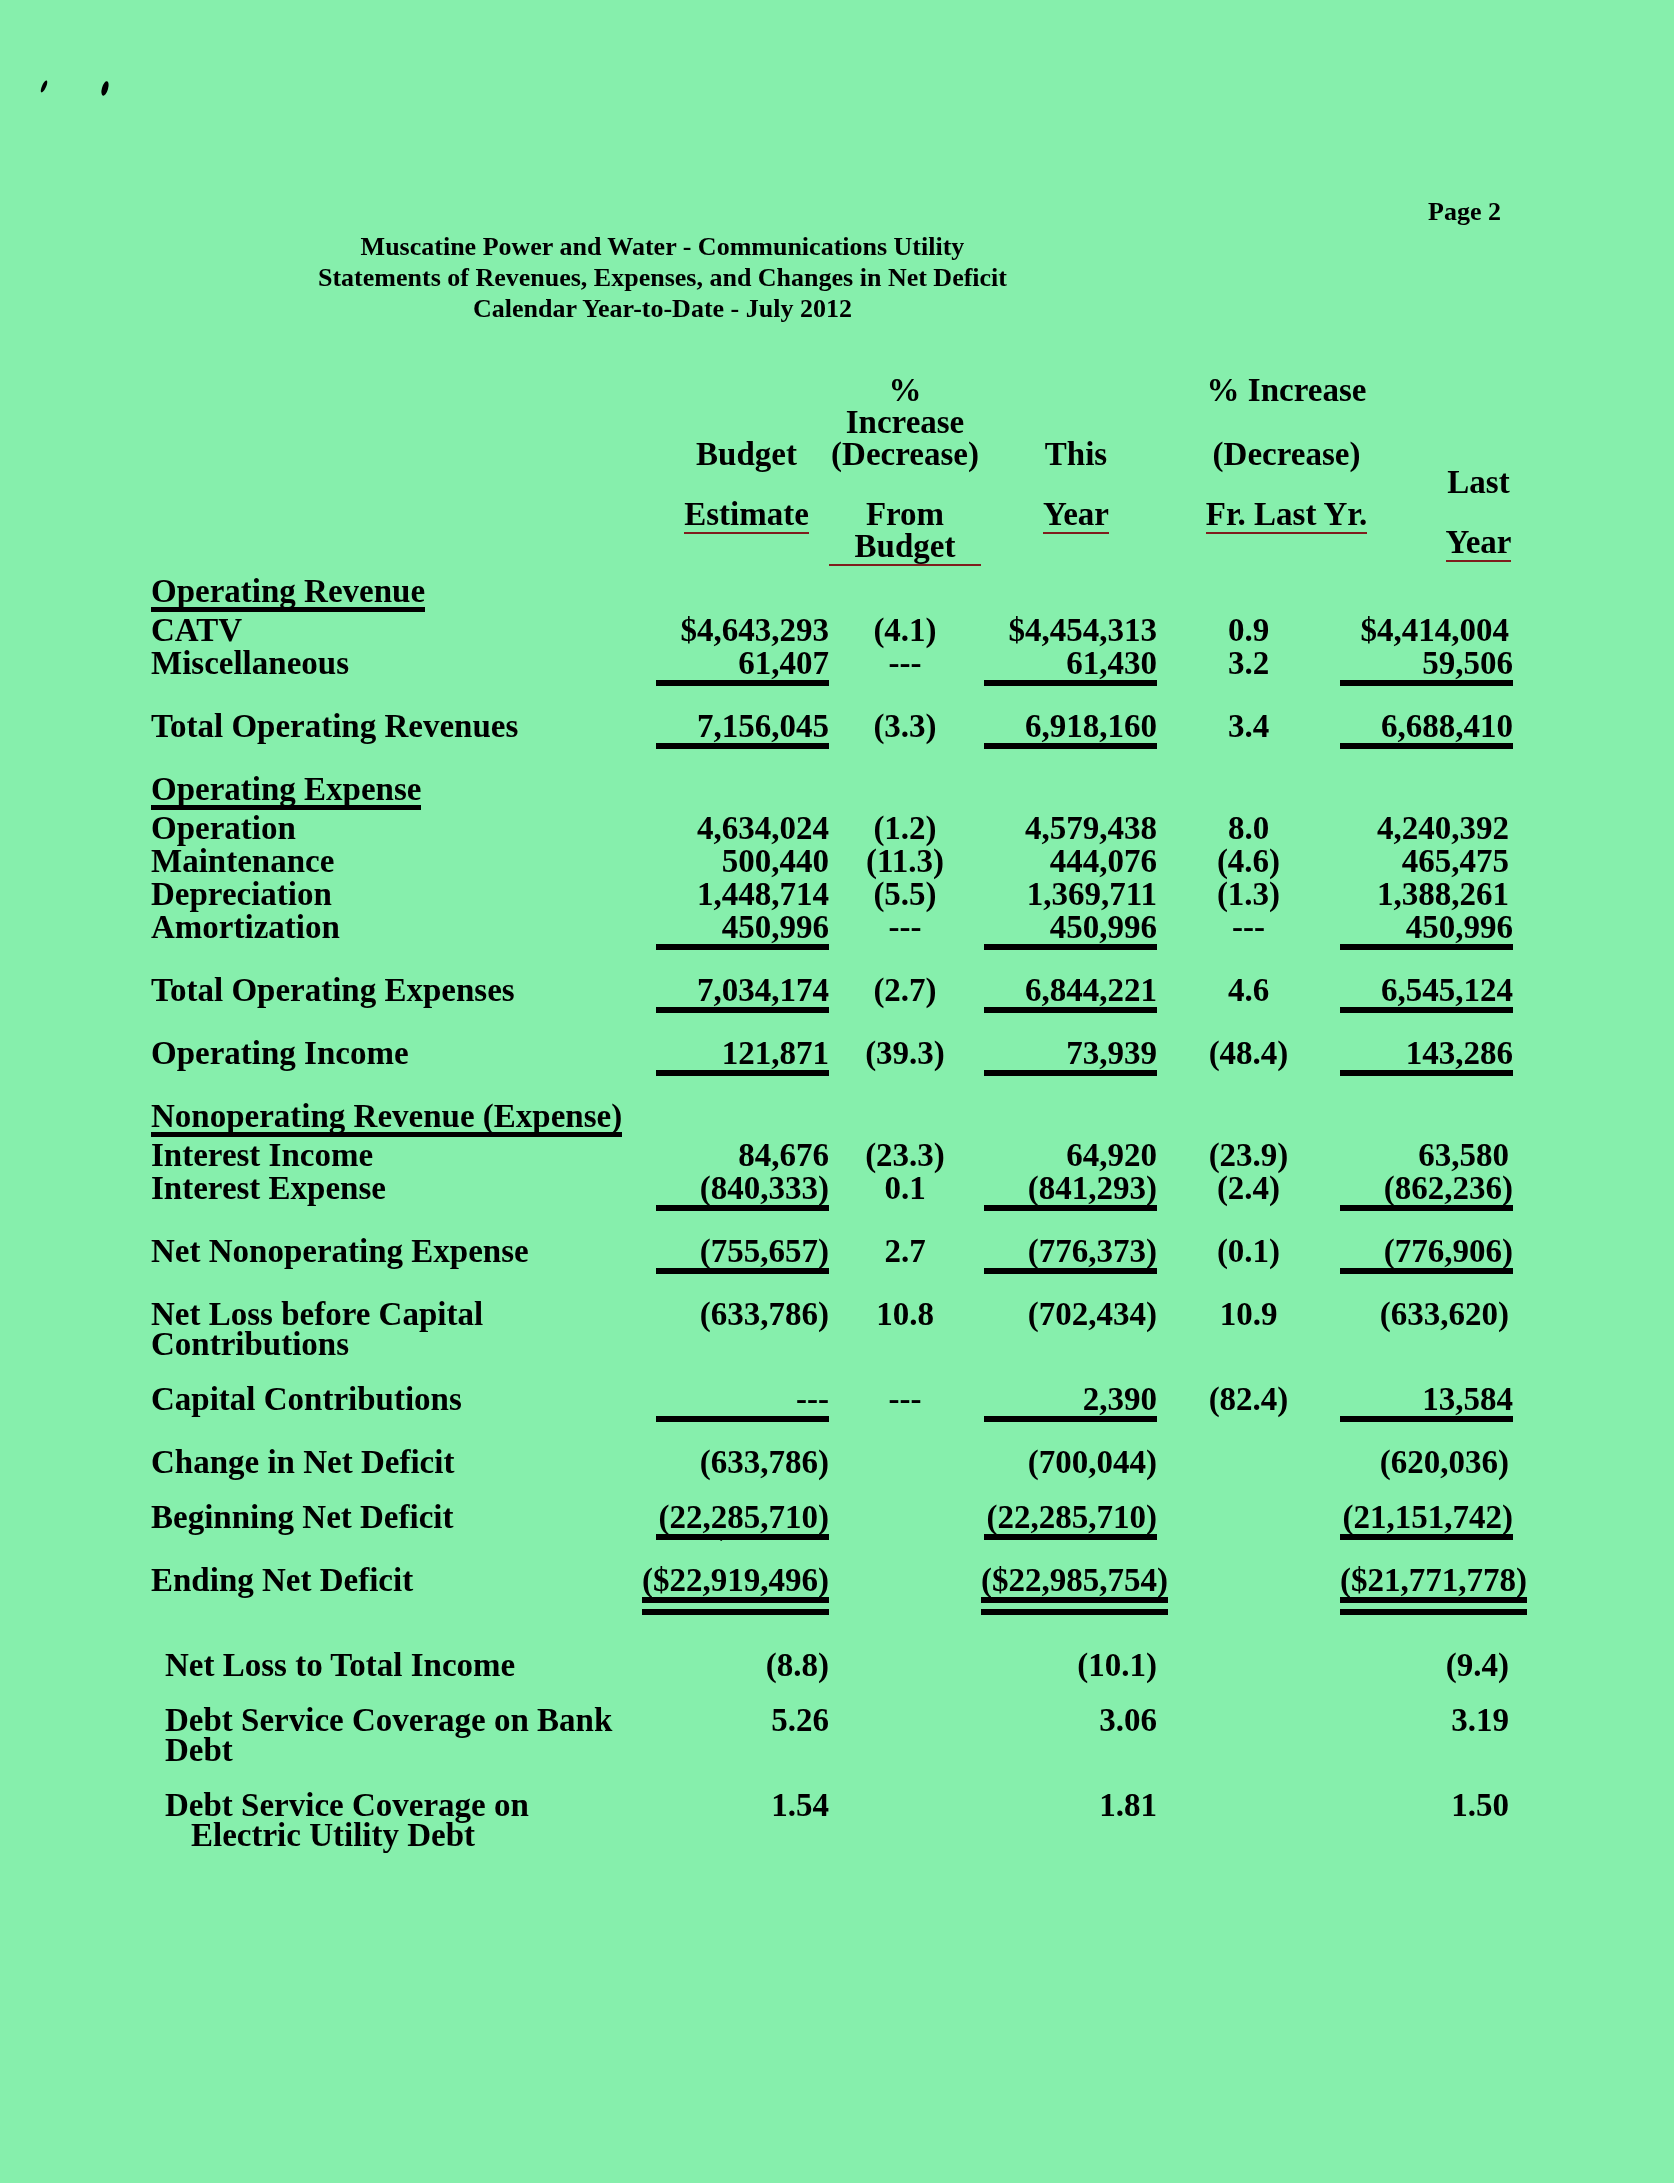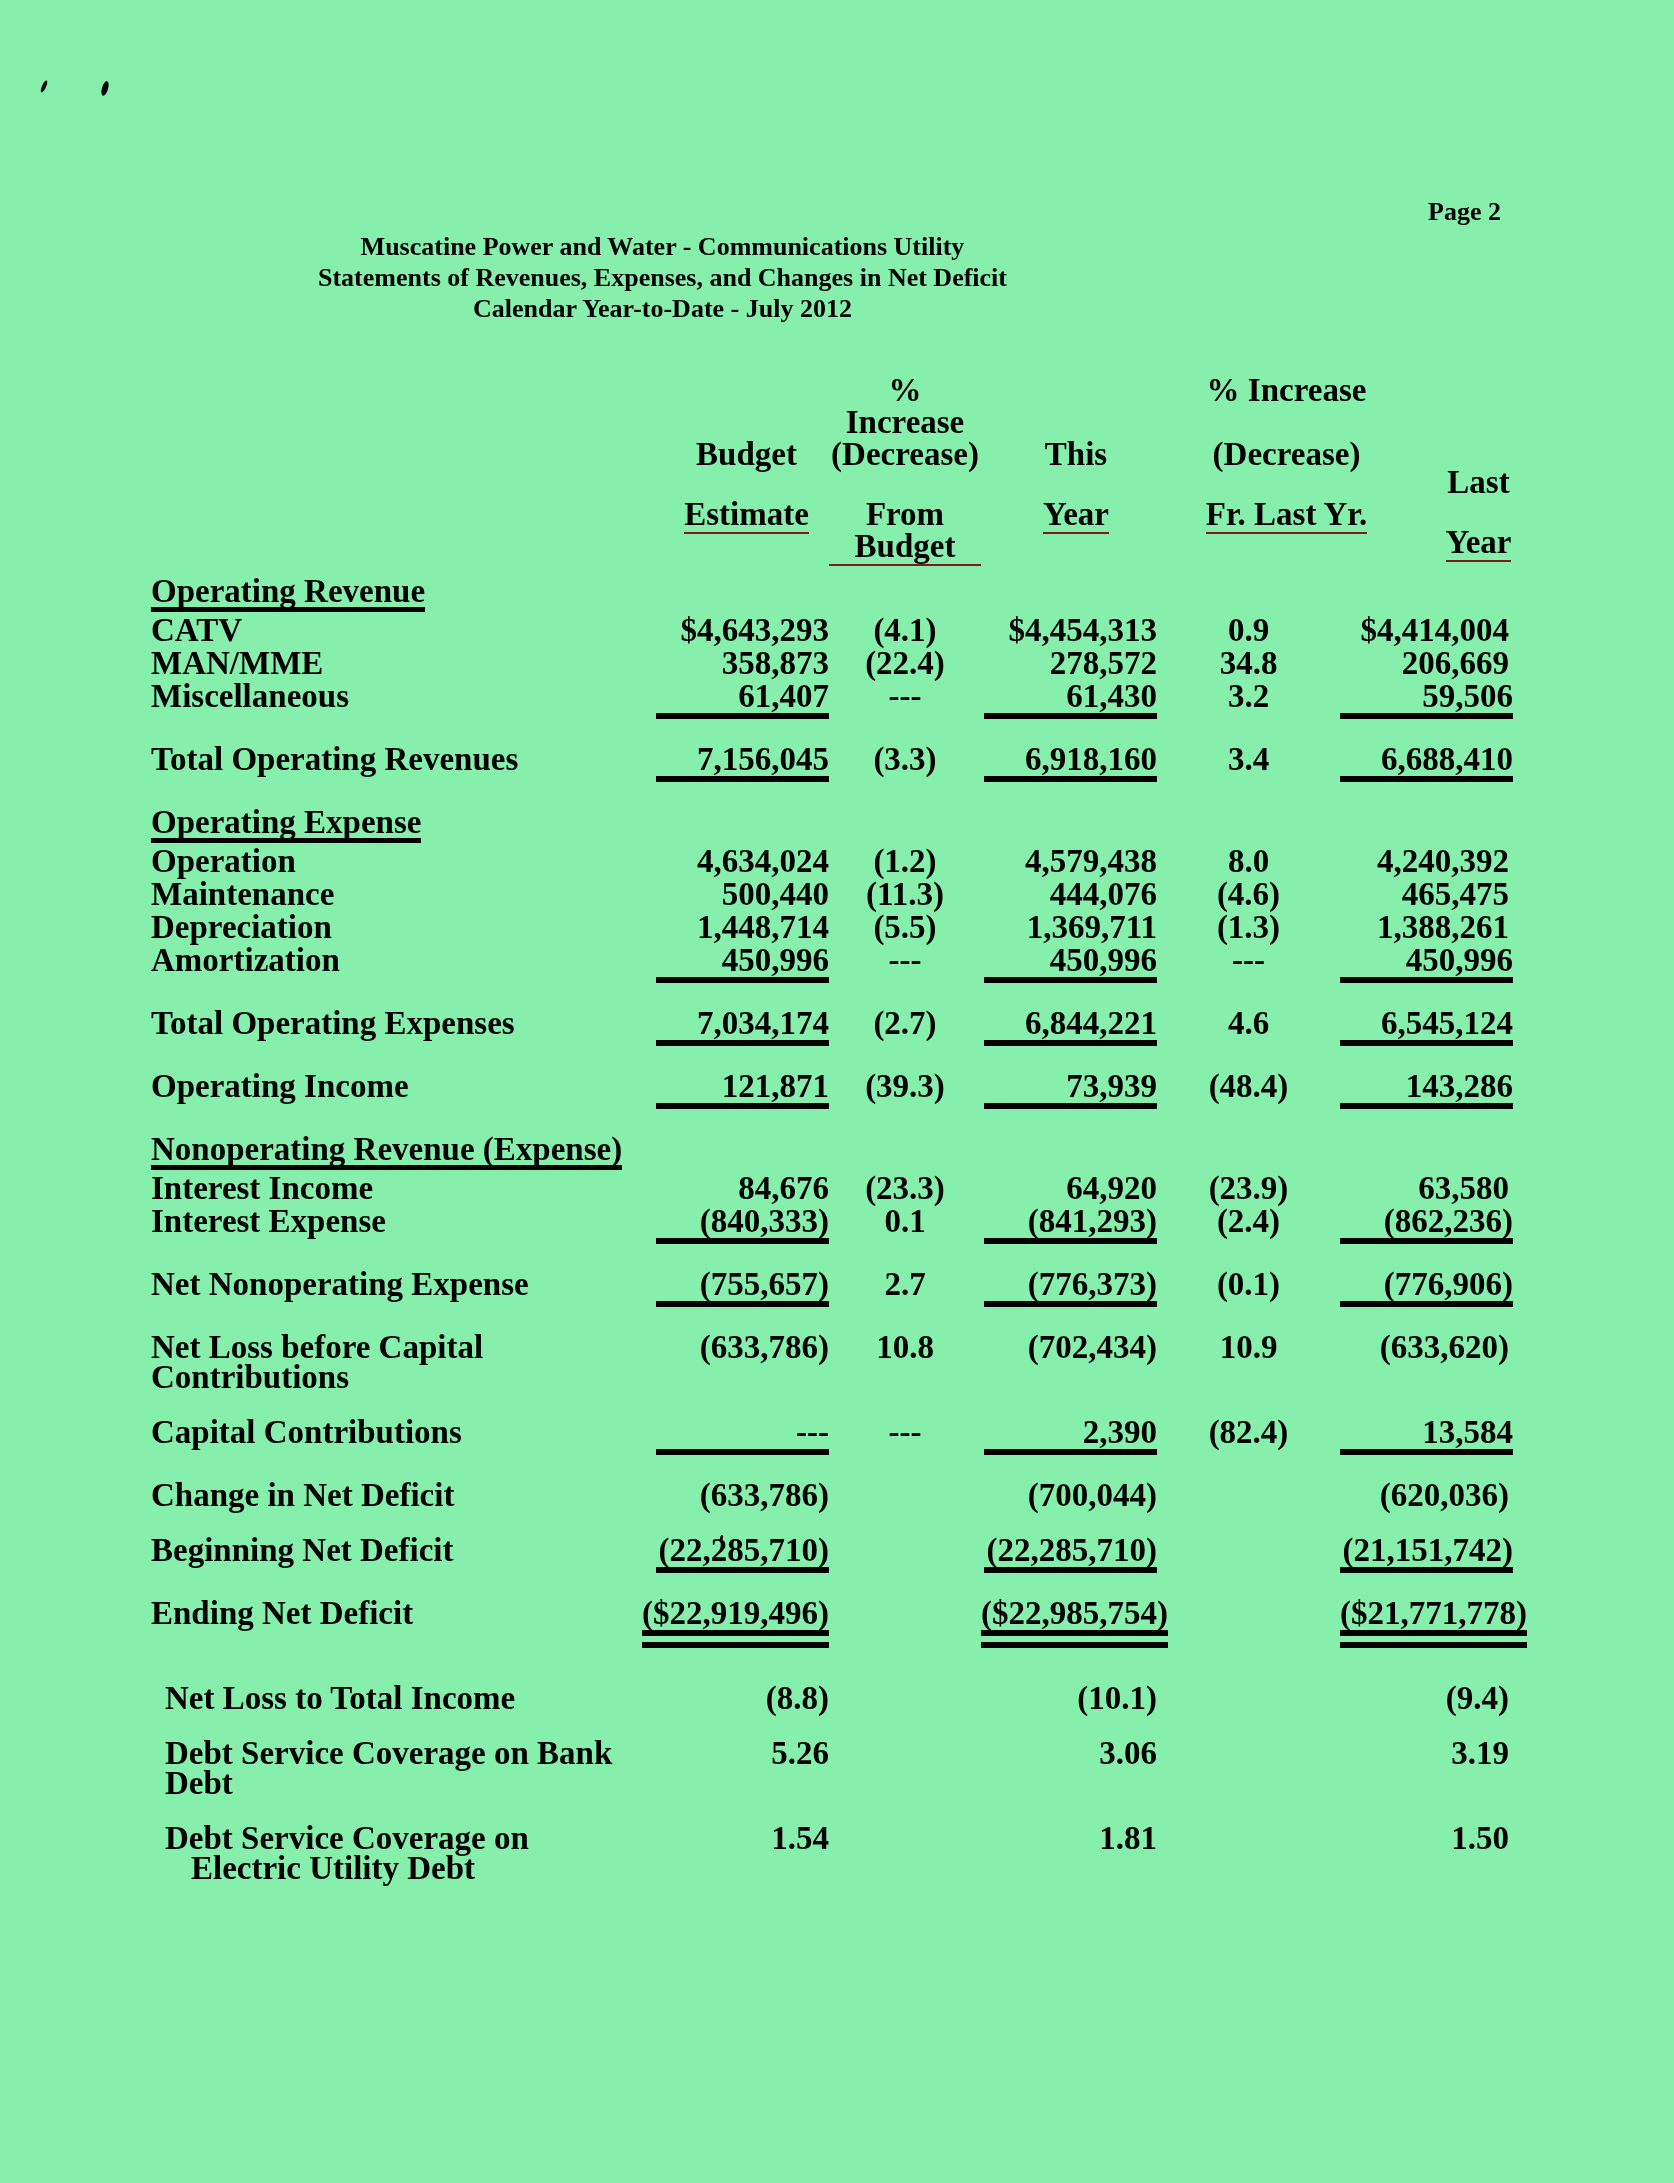--- a/index.html
+++ b/index.html
@@ -105,30 +105,20 @@
             <div>CATV</div>
           </div>
           <div class="cell num"><span>$4,643,293</span></div>
           <div class="cell pct"><span>(4.1)</span></div>
           <div class="cell num"><span>$4,454,313</span></div>
           <div class="cell pct"><span>0.9</span></div>
           <div class="cell num"><span>$4,414,004</span></div>
         </div>
         <div class="trow sp0">
           <div class="cell lbl">
-            <div>MAN/MME</div>
-          </div>
-          <div class="cell num"><span>358,873</span></div>
-          <div class="cell pct"><span>(22.4)</span></div>
-          <div class="cell num"><span>278,572</span></div>
-          <div class="cell pct"><span>34.8</span></div>
-          <div class="cell num"><span>206,669</span></div>
-        </div>
-        <div class="trow sp0">
-          <div class="cell lbl">
             <div>Miscellaneous</div>
           </div>
           <div class="cell num"><span class="uline">61,407</span></div>
           <div class="cell pct"><span>---</span></div>
           <div class="cell num"><span class="uline">61,430</span></div>
           <div class="cell pct"><span>3.2</span></div>
           <div class="cell num"><span class="uline">59,506</span></div>
         </div>
         <div class="trow sp1">
           <div class="cell lbl">

